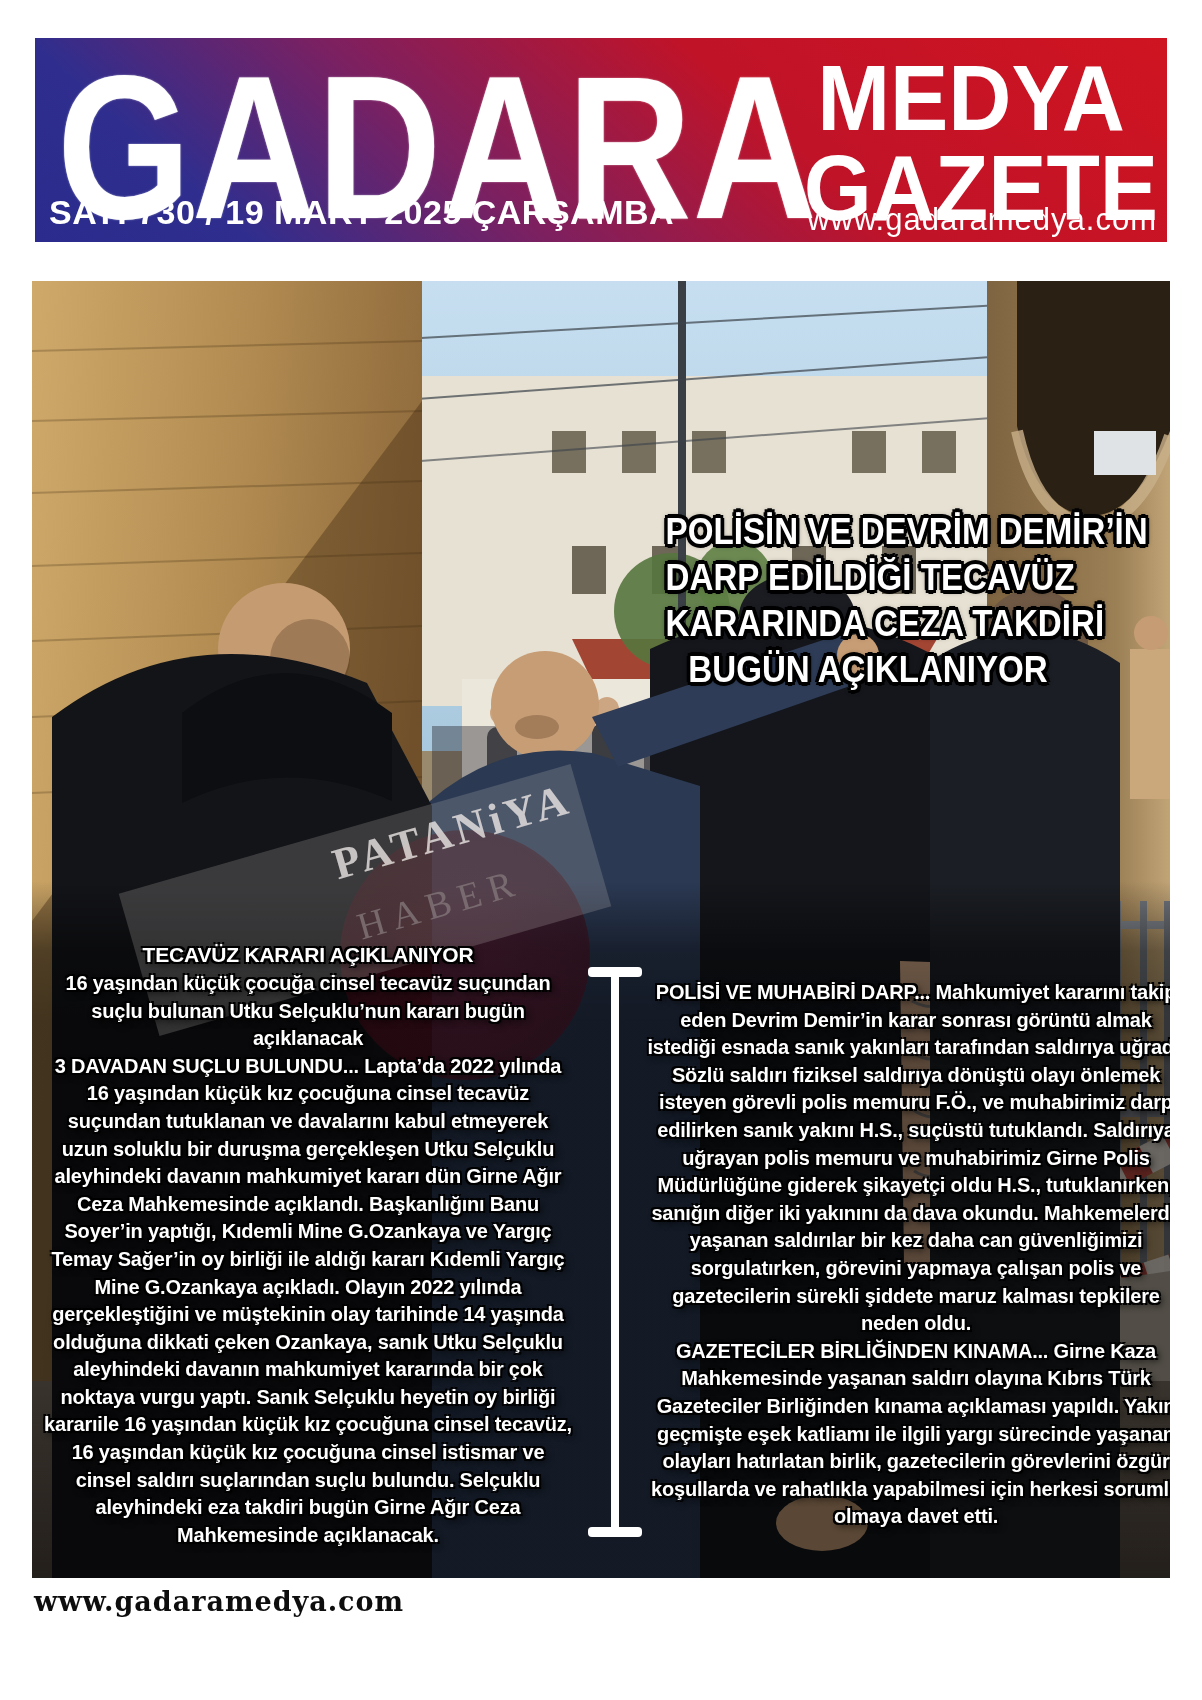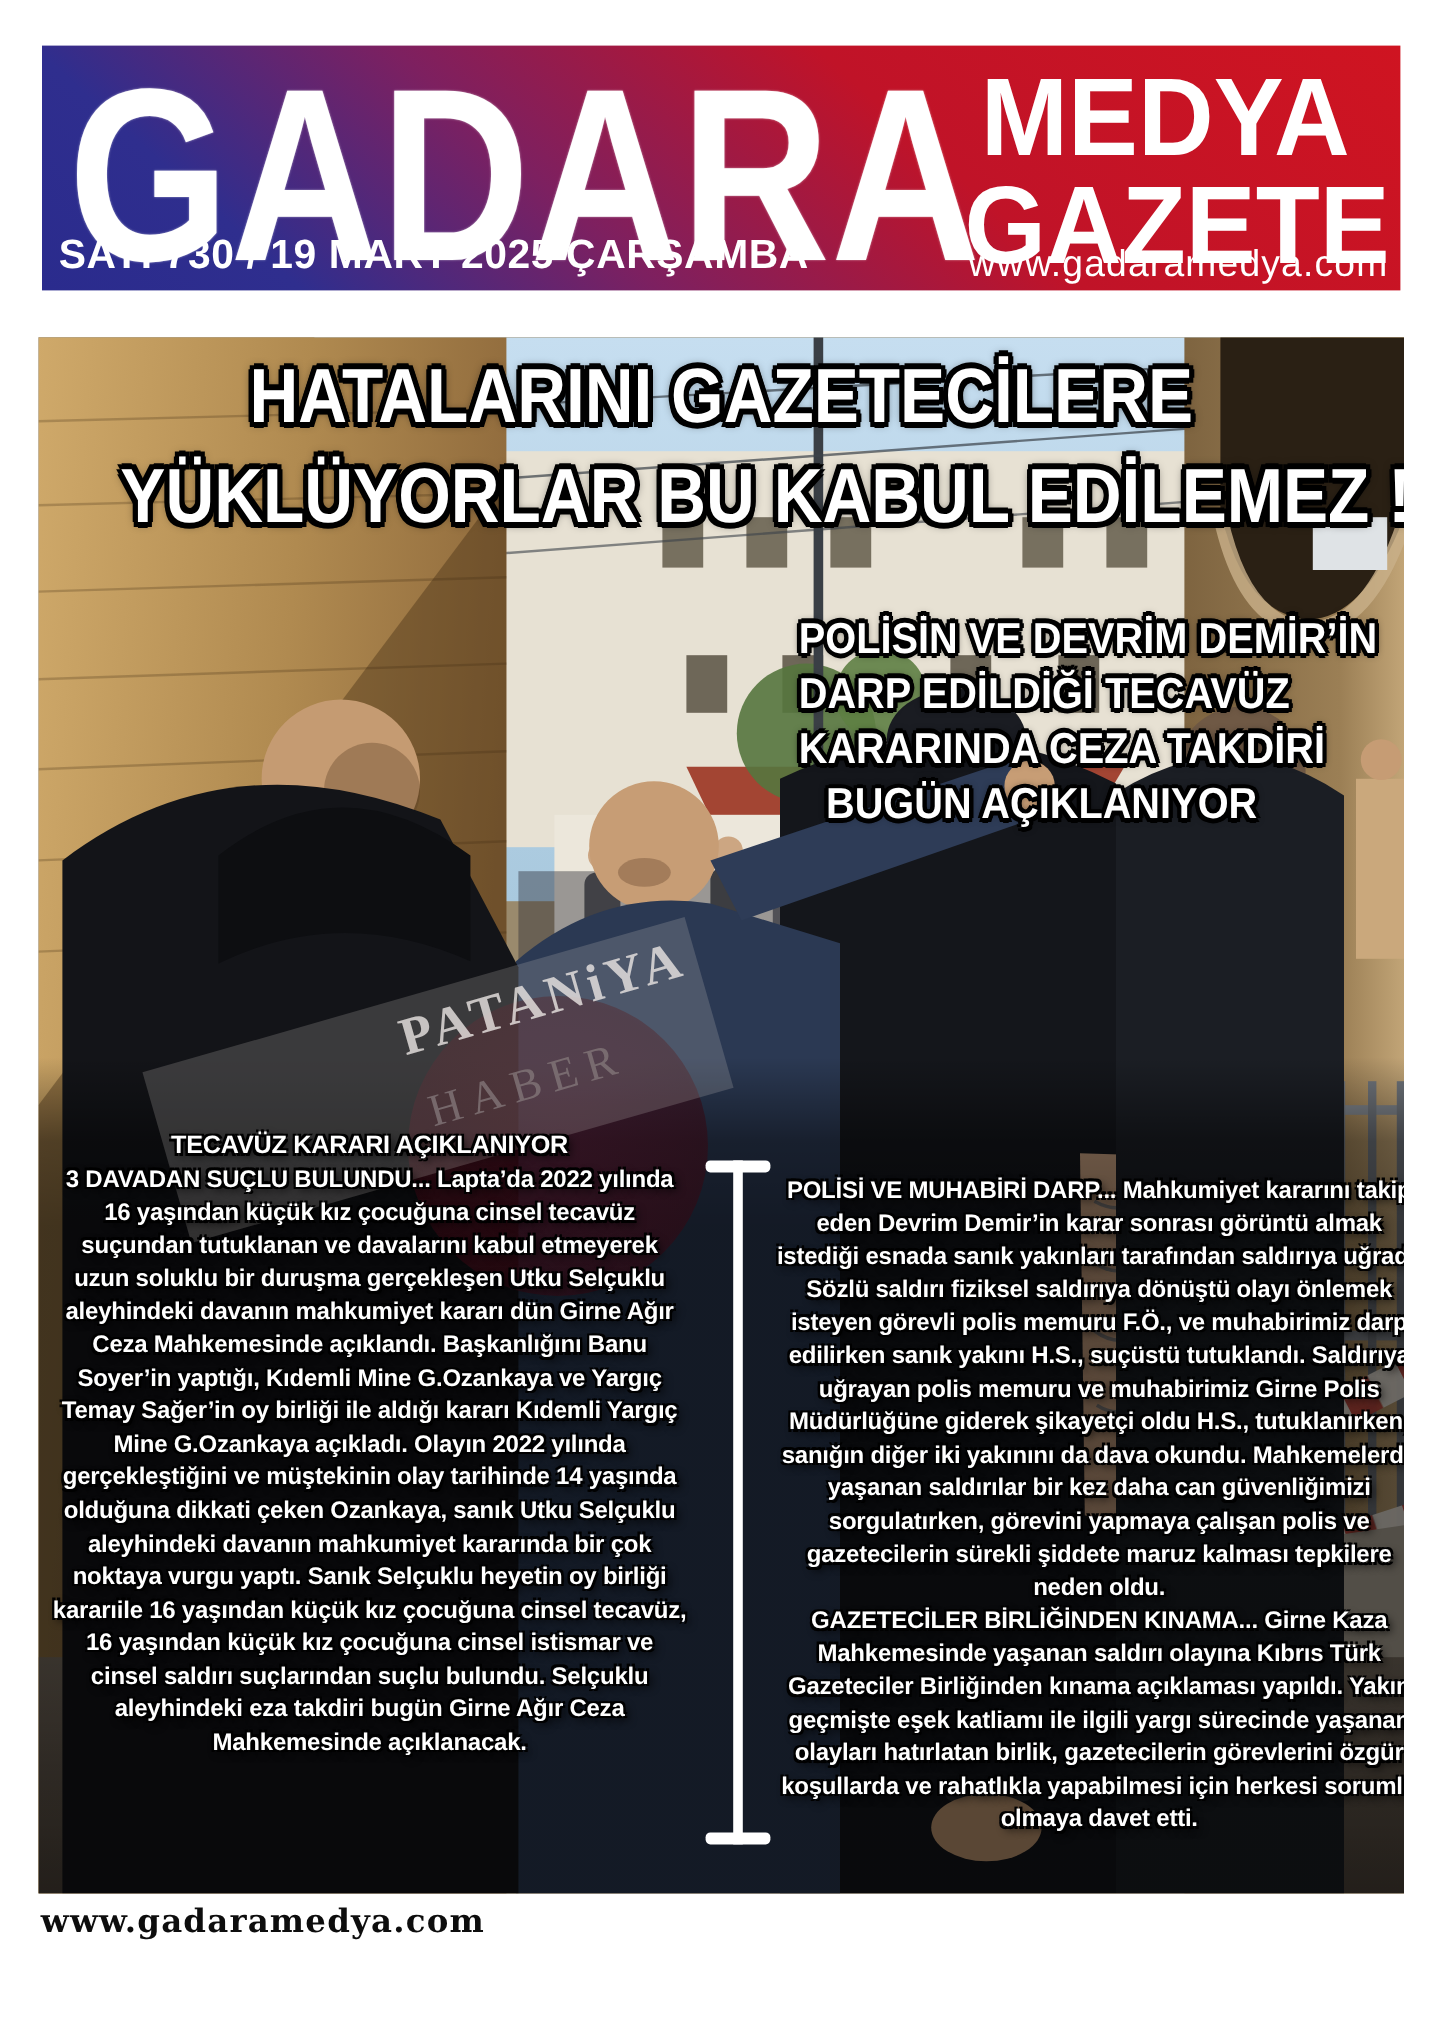--- a/index.html
+++ b/index.html
@@ -260,39 +260,36 @@
     <g>
       <circle cx="252" cy="368" r="66" fill="#c59b72"></circle>
       <circle cx="278" cy="378" r="40" fill="rgba(90,60,35,.35)"></circle>
       <path d="M20,436 Q160,330 335,402 L400,525 L400,1297 L20,1297 Z" fill="#131418"></path>
       <path d="M150,432 Q252,352 360,432 L360,520 Q252,472 150,522 Z" fill="#0d0e11"></path>
     </g>
   </svg>
 
   <div class="text-shade"></div>
 
-  <div class="headline">
-    <div class="hl">HATALARINI GAZETECİLERE</div>
-    <div class="hl">YÜKLÜYORLAR BU KABUL EDİLEMEZ !</div>
-  </div>
 
   <div class="subheadline">
     <div class="shl">POLİSİN VE DEVRİM DEMİR’İN</div>
     <div class="shl">DARP EDİLDİĞİ TECAVÜZ</div>
     <div class="shl">KARARINDA CEZA TAKDİRİ</div>
     <div class="shl">BUGÜN AÇIKLANIYOR</div>
   </div>
 
   <div class="wm-circle"></div>
   <div class="wm-band"></div>
   <div class="wm-t1">PATANiYA</div>
   <div class="wm-t2">HABER</div>
 
   <div class="article col-left">
     <p class="col-title">TECAVÜZ KARARI AÇIKLANIYOR</p>
+    <p>16 yaşından küçük çocuğa cinsel tecavüz suçundan suçlu bulunan Utku Selçuklu’nun kararı bugün açıklanacak</p>
     <p>3 DAVADAN SUÇLU BULUNDU... Lapta’da 2022 yılında 16 yaşından küçük kız çocuğuna cinsel tecavüz suçundan tutuklanan ve davalarını kabul etmeyerek uzun soluklu bir duruşma gerçekleşen Utku Selçuklu aleyhindeki davanın mahkumiyet kararı dün Girne Ağır Ceza Mahkemesinde açıklandı. Başkanlığını Banu Soyer’in yaptığı, Kıdemli Mine G.Ozankaya ve Yargıç Temay Sağer’in oy birliği ile aldığı kararı Kıdemli Yargıç Mine G.Ozankaya açıkladı. Olayın 2022 yılında gerçekleştiğini ve müştekinin olay tarihinde 14 yaşında olduğuna dikkati çeken Ozankaya, sanık Utku Selçuklu aleyhindeki davanın mahkumiyet kararında bir çok noktaya vurgu yaptı. Sanık Selçuklu heyetin oy birliği kararıile 16 yaşından küçük kız çocuğuna cinsel tecavüz, 16 yaşından küçük kız çocuğuna cinsel istismar ve cinsel saldırı suçlarından suçlu bulundu. Selçuklu aleyhindeki eza takdiri bugün Girne Ağır Ceza Mahkemesinde açıklanacak.</p>
   </div>
 
   <div class="divider">
     <div class="cap-top"></div>
     <div class="stem"></div>
     <div class="cap-bottom"></div>
   </div>
 
   <div class="article col-right">

